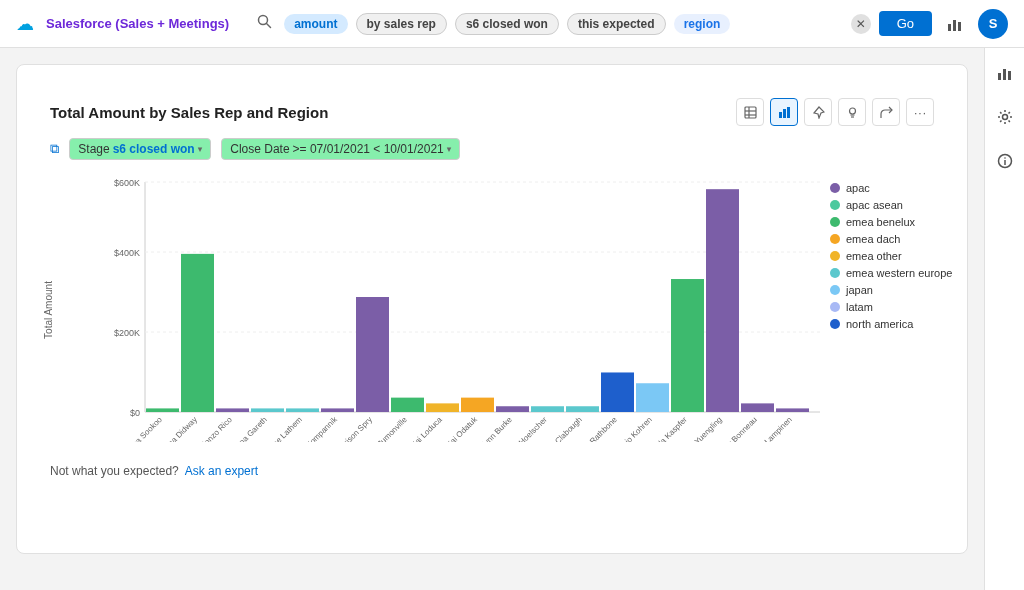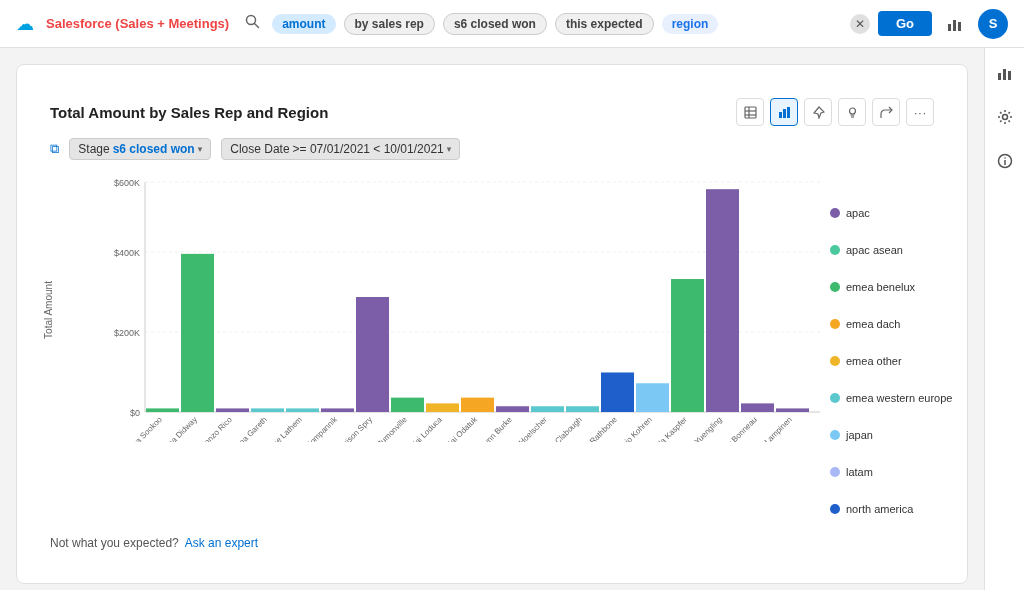--- a/index.html
+++ b/index.html
@@ -1,63 +1,63 @@
 <!DOCTYPE html>
 <html><head>
   <meta charset="utf-8">
   <style>
     * { box-sizing: border-box; margin: 0; padding: 0; }
     body { font-family: -apple-system, BlinkMacSystemFont, 'Segoe UI', sans-serif; background: #f3f3f3; width: 1024px; height: 590px; overflow: hidden; }
 
     
     .topbar { display: flex; align-items: center; background: #fff; padding: 0 16px; height: 48px; border-bottom: 1px solid #e0e0e0; gap: 8px; }
     .logo-icon { color: #00a1e0; font-size: 18px; margin-right: 4px; }
-    .logo-text { font-size: 13px; font-weight: 600; color: #ef4444; margin-right: 8px; }
+    .logo-text { font-size: 13px; font-weight: 600; color: #6d28d9; margin-right: 20px; }
     .search-icon-wrap { color: #666; font-size: 16px; margin-right: 4px; }
     .pill { display: inline-flex; align-items: center; padding: 3px 10px; border-radius: 12px; font-size: 12px; font-weight: 700; }
     .pill-blue { background: #d4eaff; color: #0070d2; }
     .pill-outline { background: #f0f0f0; color: #444; border: 1px solid #ccc; }
     .pill-accent { background: #e8f0fe; color: #1a73e8; }
     .spacer { flex: 1; }
     .clear-btn { background: #e0e0e0; border: none; border-radius: 50%; width: 20px; height: 20px; cursor: pointer; font-size: 12px; display: flex; align-items: center; justify-content: center; color: #555; }
-    .go-btn { background: #0070d2; color: #fff; border: none; border-radius: 4px; padding: 5px 18px; font-size: 13px; font-weight: 700; cursor: pointer; }
+    .go-btn { background: #0070d2; color: #fff; border: none; border-radius: 4px; padding: 5px 18px; font-size: 13px; font-weight: 400; cursor: pointer; }
     .topbar-icon { width: 30px; height: 30px; display: flex; align-items: center; justify-content: center; border-radius: 50%; cursor: pointer; color: #555; font-size: 14px; }
     .avatar { width: 30px; height: 30px; border-radius: 50%; background: #0070d2; color: #fff; display: flex; align-items: center; justify-content: center; font-size: 13px; font-weight: bold; cursor: pointer; }
 
     
     .main-layout { display: flex; height: calc(590px - 48px); }
     .right-sidebar { width: 40px; background: #fff; border-left: 1px solid #e0e0e0; display: flex; flex-direction: column; align-items: center; padding-top: 10px; gap: 14px; }
     .sidebar-icon { width: 30px; height: 30px; display: flex; align-items: center; justify-content: center; cursor: pointer; color: #666; font-size: 15px; border-radius: 4px; }
 
     
     .content { flex: 1; padding: 16px; overflow: auto; }
     .card { background: #fff; border-radius: 8px; border: 1px solid #e0e0e0; padding: 33px; min-height: 490px; }
     .card-header { display: flex; align-items: center; justify-content: space-between; margin-bottom: 12px; }
     .card-title { font-size: 15px; font-weight: 700; color: #222; }
     .card-tools { display: flex; align-items: center; gap: 6px; }
     .tool-btn { width: 28px; height: 28px; display: flex; align-items: center; justify-content: center; cursor: pointer; color: #666; border: 1px solid #ddd; border-radius: 4px; background: #fff; font-size: 13px; }
     .tool-btn.active { background: #e8f4ff; border-color: #0070d2; color: #0070d2; }
 
     
     .filter-bar { display: flex; align-items: center; gap: 10px; margin-bottom: 12px; font-size: 12px; }
     .filter-icon { color: #0070d2; font-size: 13px; }
-    .filter-item { display: inline-flex; align-items: center; gap: 3px; color: #333; border: 1px solid #ccc; border-radius: 4px; padding: 3px 8px; cursor: pointer; background: #e5e5e5; }
+    .filter-item { display: inline-flex; align-items: center; gap: 3px; color: #333; border: 1px solid #ccc; border-radius: 4px; padding: 3px 8px; cursor: pointer; background: #86efac; }
     .filter-item strong { color: #0070d2; }
     .filter-caret { font-size: 9px; color: #666; }
 
     
     .chart-area { display: flex; gap: 10px; }
     .chart-main { flex: 1; position: relative; }
     .y-axis-label { position: absolute; left: -30px; top: 50%; transform: translateY(-50%) rotate(-90deg); font-size: 10px; color: #666; white-space: nowrap; }
     .x-axis-title { text-align: center; font-size: 11px; color: #555; margin-top: 4px; }
     .chart-footer { font-size: 11px; color: #888; margin-top: 8px; }
 
     
     .legend { min-width: 130px; font-size: 11px; color: #333; padding-top: 10px; }
-    .legend-item { display: flex; align-items: center; gap: 6px; margin-bottom: 5px; margin-top: 25px; }
+    .legend-item { display: flex; align-items: center; gap: 6px; margin-bottom: 5px; }
     .legend-dot { width: 10px; height: 10px; border-radius: 50%; flex-shrink: 0; }
 
     
     .feedback-bar { margin-top: 16px; font-size: 12px; color: #555; display: flex; align-items: center; gap: 6px; }
     .feedback-link { color: #0070d2; cursor: pointer; text-decoration: none; }
   </style>
 </head>
 <body>
 
 <div class="topbar">

